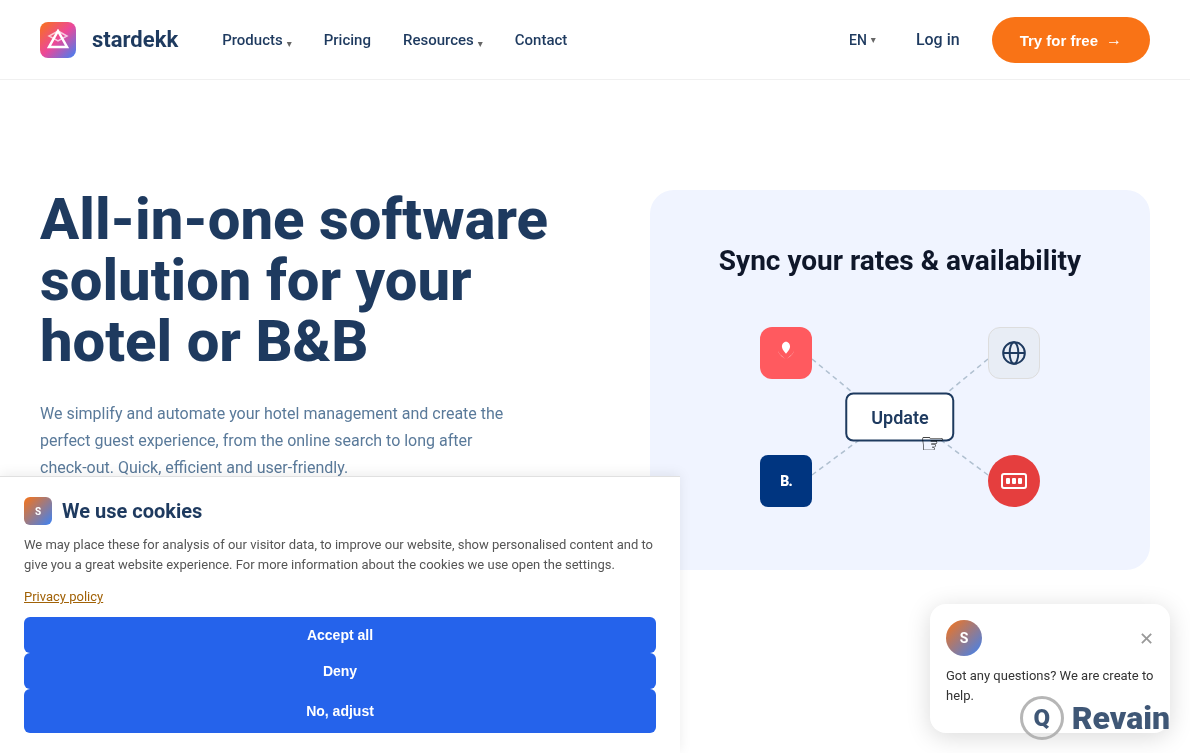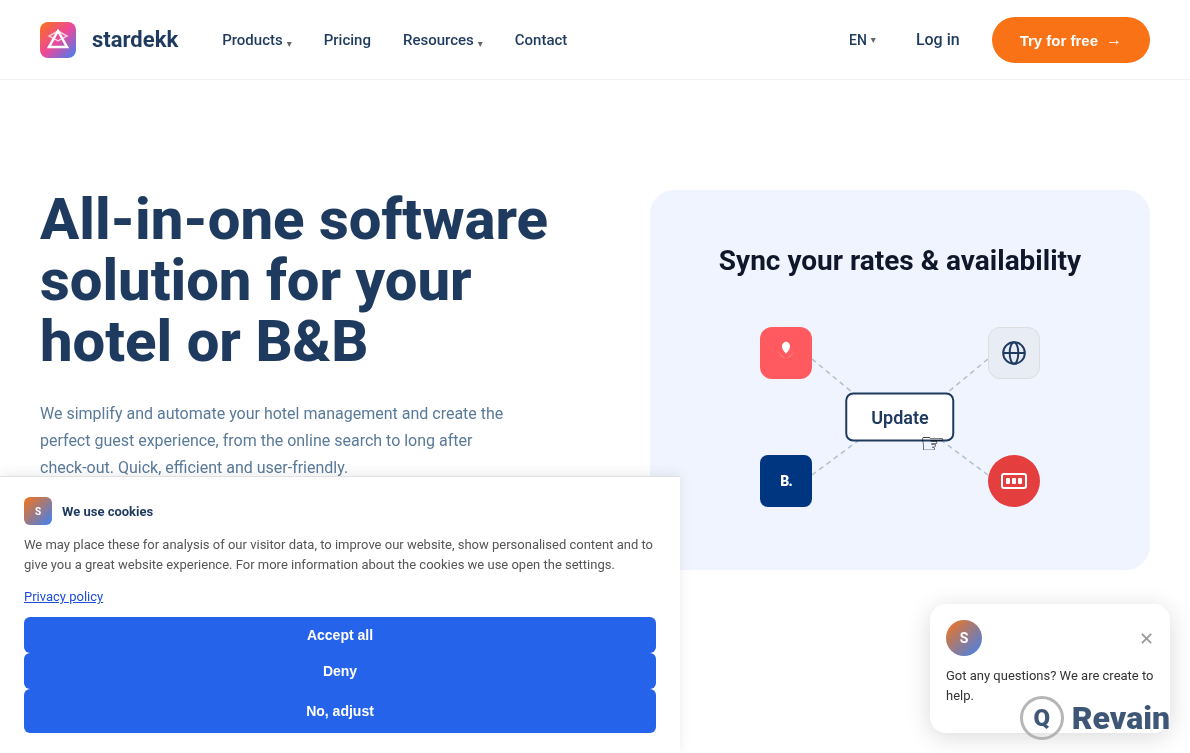--- a/index.html
+++ b/index.html
@@ -147,23 +147,23 @@
       box-shadow: 0 -2px 12px rgba(0,0,0,0.08);
     }
     .cookie-header { display: flex; align-items: center; gap: 10px; margin-bottom: 10px; }
     .cookie-logo-small {
       width: 28px; height: 28px;
       background: linear-gradient(135deg, #f97316, #3b82f6);
       border-radius: 6px;
       display: flex; align-items: center; justify-content: center;
       font-size: 10px; color: #fff; font-weight: bold;
     }
-    .cookie-title { font-size: 13px; font-weight: 700; color: #1e3a5f; }
+    .cookie-title { font-size: 20px; font-weight: 700; color: #1e3a5f; }
     .cookie-text { font-size: 13px; color: #555; line-height: 1.5; margin-bottom: 12px; }
-    .privacy-link { color: #1d4ed8; text-decoration: underline; cursor: pointer; font-size: 13px; }
+    .privacy-link { color: #a16207; text-decoration: underline; cursor: pointer; font-size: 13px; }
     .cookie-buttons { display: flex; flex-direction: column; }
     .cookie-accept-btn {
       background: #2563eb; color: #fff;
       border: none; border-radius: 6px;
       padding: 10px; font-size: 14px; font-weight: 600; cursor: pointer;
       width: 100%;
     }
     .cookie-deny-btn {
       background: #2563eb; color: #fff;
       border: none; border-radius: 6px;

